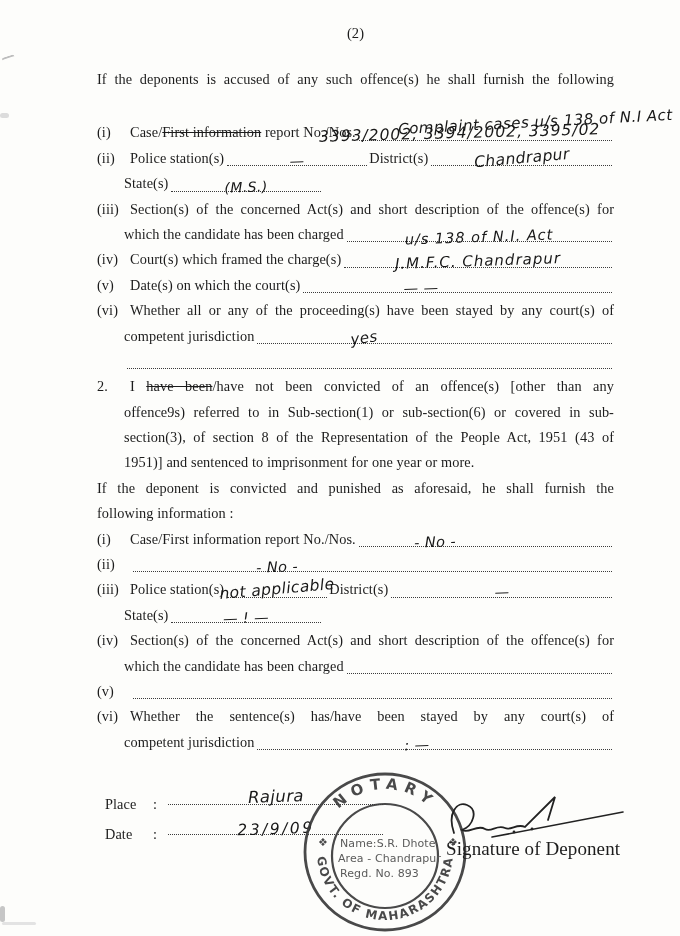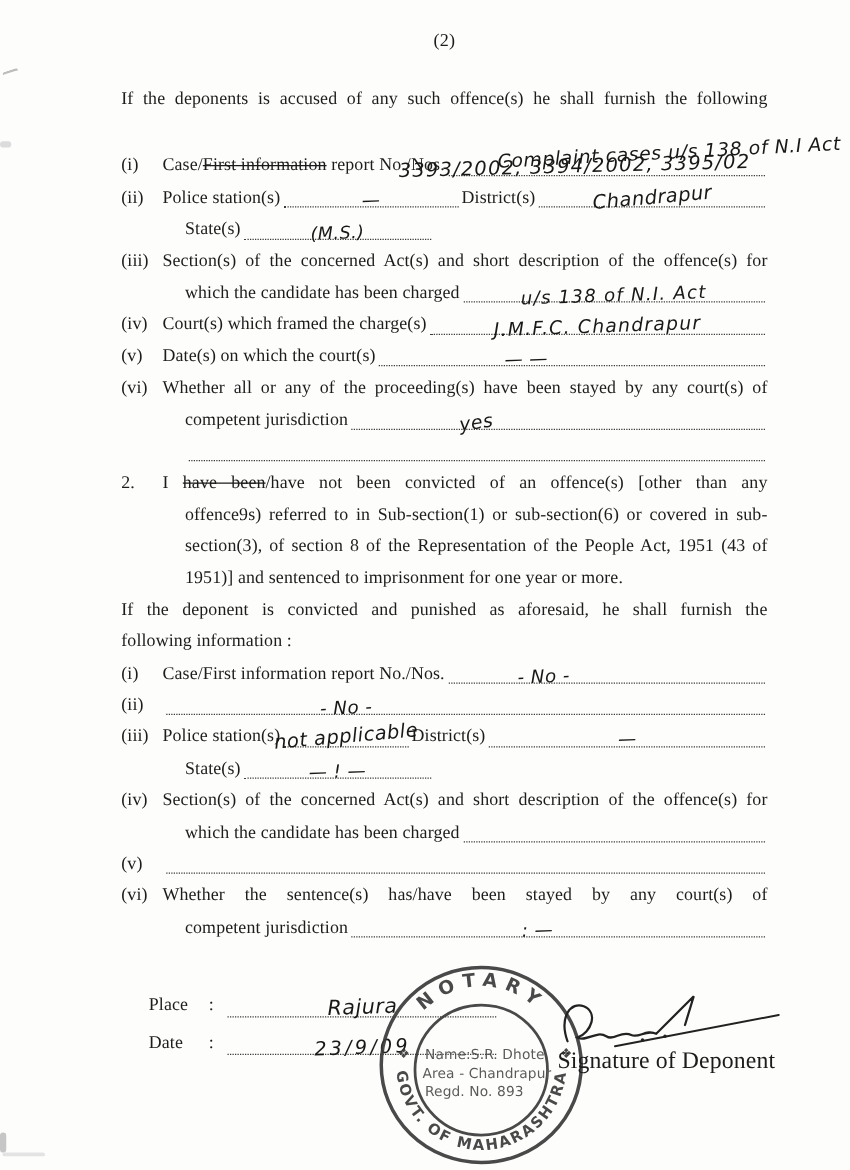--- a/index.html
+++ b/index.html
@@ -17,21 +17,21 @@
     letter-spacing:0.1px;
   }
   .pagenum{text-align:center;height:26px;line-height:26px;font-size:14.5px;}
   .para{line-height:25.4px;}
   .jl{text-align:justify;text-align-last:justify;}
   .gap-intro{margin-top:21px;}
   .gap-list{margin-top:28px;}
   .gap-footer{margin-top:34px;}
   .row{display:flex;align-items:flex-end;height:25.4px;line-height:25.4px;white-space:nowrap;}
   .num{flex:0 0 33px;}
-  .indent{margin-left:51px;justify-content:center;}
+  .indent{margin-left:27px;justify-content:center;}
   .grow{flex:1 1 auto;min-width:0;}
   .lbl{flex:0 0 auto;}
   .dots{
     flex:1 1 auto;min-width:10px;height:6px;
     border-bottom:1.7px dotted #3b3b3b;
     margin:0 2px 5px 3px;
     position:relative;
   }
   .dots.w140{flex:0 0 140px;}
   .dots.w100{flex:0 0 100px;}
@@ -59,21 +59,21 @@
   .hw-left45{left:45%;}
   .hw-yes{font-size:15px;transform:translateX(-50%) rotate(-8deg);}
   .hw-place{font-size:16.5px;bottom:-1px;transform:translateX(-50%) rotate(-2deg);}
   .hw-date{font-size:15.5px;letter-spacing:2.5px;}
   .hw-header{
     position:absolute;left:398px;top:113px;
     transform:rotate(-3deg);
     font-family:"DejaVu Sans", sans-serif;font-style:italic;
     font-size:15px;color:#181818;white-space:nowrap;letter-spacing:0.5px;
   }
-  .footer-row{display:flex;align-items:flex-end;height:30px;line-height:30px;margin-left:22px;}
+  .footer-row{display:flex;align-items:center;height:30px;line-height:30px;margin-left:8px;}
   .footer-row .flabel{flex:0 0 48px;}
   .footer-row .fcolon{flex:0 0 12px;}
   .sig-label{position:absolute;left:446px;top:838px;font-size:19px;}
   .stamp-svg{position:absolute;left:301px;top:770px;opacity:0.92;}
   .sig-svg{position:absolute;left:442px;top:788px;}
   
   .art{position:absolute;background:#cfcfcf;border-radius:3px;}
   .art-a{left:2px;top:56px;width:13px;height:3px;background:transparent;border-top:2px solid #bdbdbd;transform:rotate(-18deg);}
   .art-b{left:0px;top:113px;width:9px;height:5px;background:#dcdcdc;}
   .art-c{left:0px;top:906px;width:5px;height:16px;background:#c6c6c6;}

